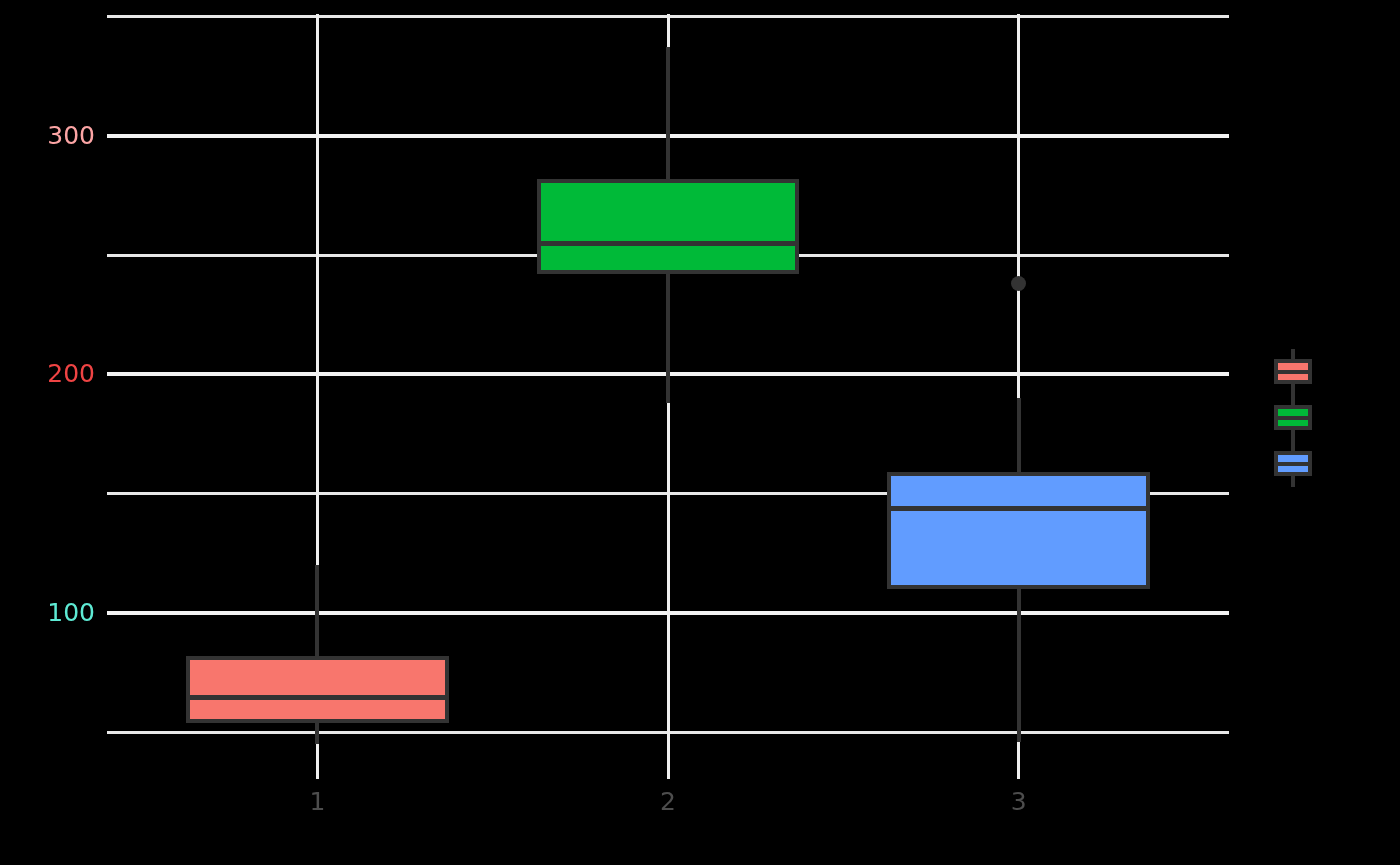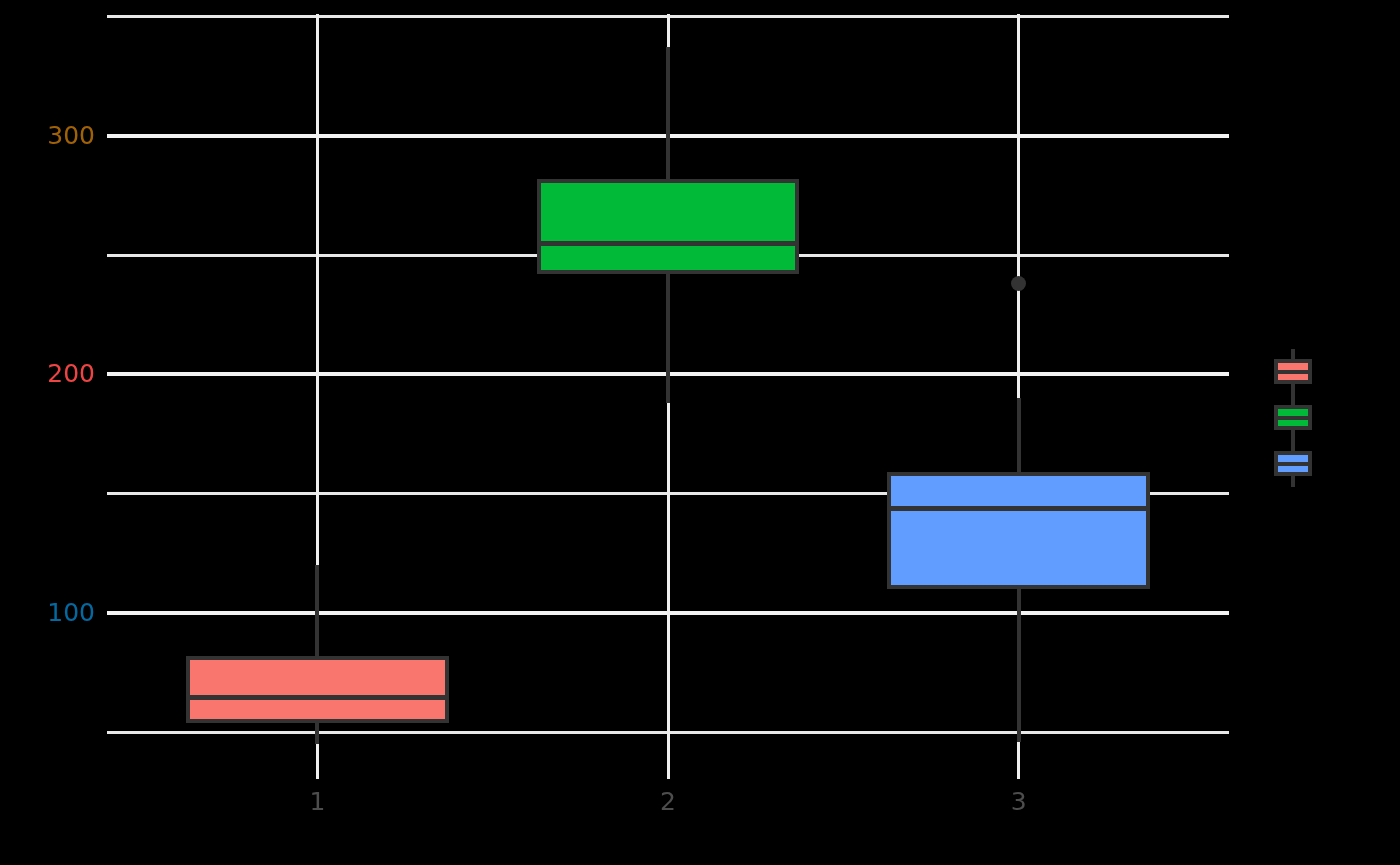--- a/index.html
+++ b/index.html
@@ -61,23 +61,23 @@
       <div class="median" style="left: 78.8906px; width: 262.969px; top: 681.346px; background: rgb(51, 51, 51);"></div>
       <div class="whisker" style="left: 559px; top: 33.4165px; height: 355.647px; background: rgb(51, 51, 51);"></div>
       <div class="bxp" style="left: 429.516px; width: 262.969px; top: 164.696px; height: 95.4758px; background: rgb(0, 186, 56); border-color: rgb(51, 51, 51);"></div>
       <div class="median" style="left: 429.516px; width: 262.969px; top: 226.642px; background: rgb(51, 51, 51);"></div>
       <div class="whisker" style="left: 909.625px; top: 384.29px; height: 343.713px; background: rgb(51, 51, 51);"></div>
       <div class="bxp" style="left: 780.141px; width: 262.969px; top: 458.284px; height: 116.958px; background: rgb(97, 156, 255); border-color: rgb(51, 51, 51);"></div>
       <div class="median" style="left: 780.141px; width: 262.969px; top: 491.587px; background: rgb(51, 51, 51);"></div>
       <div class="outlier" style="left: 904.125px; top: 262.219px; background: rgb(51, 51, 51);"></div>
     </div>
   <div id="y-axis">
-      <div class="tick-label y" style="left: 25px; top: 597.111px; color: #0369a1;">100</div>
+      <div class="tick-label y" style="left: 25px; top: 597.111px; color: #5eead4;">100</div>
       <div class="tick-label y" style="left: 25px; top: 358.421px; color: #ef4444;">200</div>
-      <div class="tick-label y" style="left: 25px; top: 119.732px; color: #a16207;">300</div>
+      <div class="tick-label y" style="left: 25px; top: 119.732px; color: #fca5a5;">300</div>
     </div>
   <div id="x-axis">
       <div class="tick-label x" style="left: 317.375px; top: 786px; color: rgb(77, 77, 77);">1</div>
       <div class="tick-label x" style="left: 668px; top: 786px; color: rgb(77, 77, 77);">2</div>
       <div class="tick-label x" style="left: 1018.62px; top: 786px; color: rgb(77, 77, 77);">3</div>
     </div>
   <div class="legend" id="legend">
       <div class="legend-key" style="left: 1274px; top: 349px;">
         <div class="key-line"></div>
         <div class="key-box" style="background: rgb(248, 118, 109); border-color: rgb(51, 51, 51);"></div>

